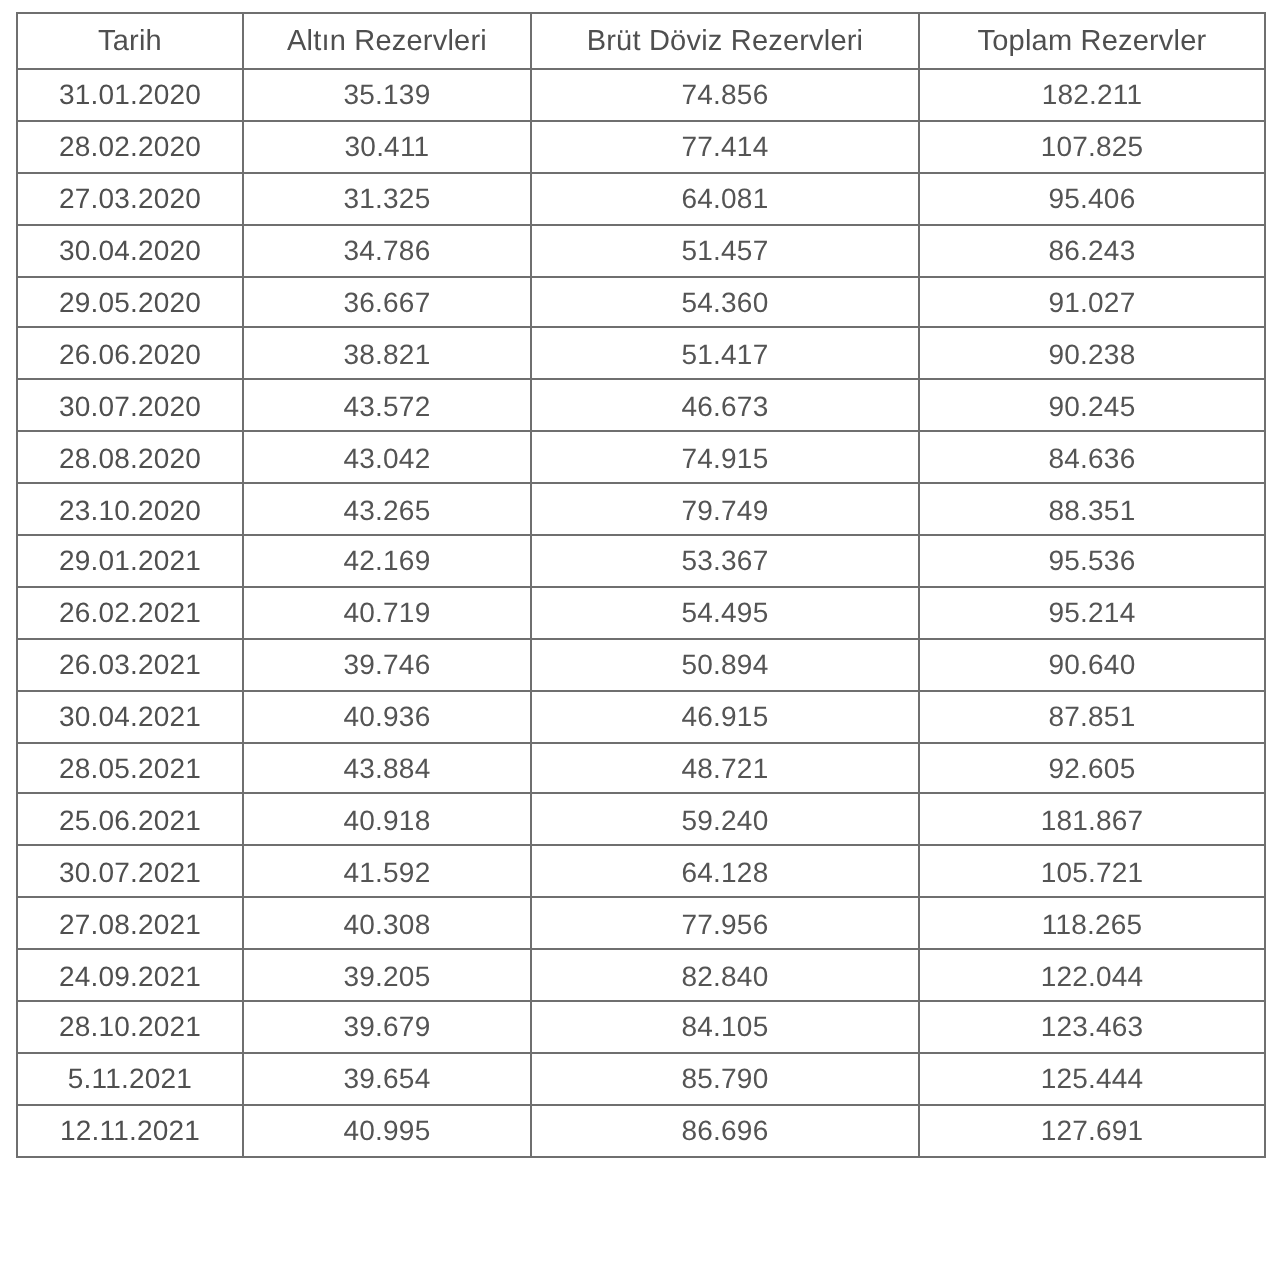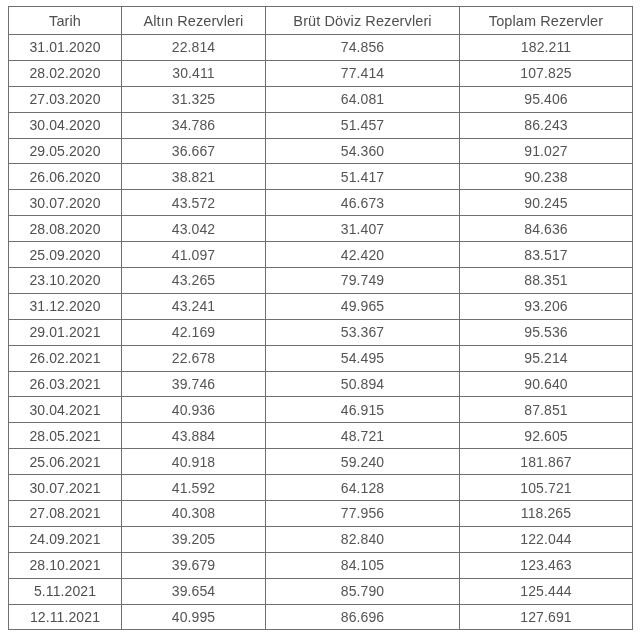--- a/index.html
+++ b/index.html
@@ -80,21 +80,21 @@
       <tr>
         <th>Tarih</th>
         <th>Altın Rezervleri</th>
         <th>Brüt Döviz Rezervleri</th>
         <th>Toplam Rezervler</th>
       </tr>
     </thead>
     <tbody id="table-body">
         <tr>
           <td class="date-cell">31.01.2020</td>
-          <td>22.814</td>
+          <td>35.139</td>
           <td>74.856</td>
           <td>182.211</td>
         </tr>
         <tr>
           <td class="date-cell">28.02.2020</td>
           <td>30.411</td>
           <td>77.414</td>
           <td>107.825</td>
         </tr>
         <tr>
@@ -123,50 +123,38 @@
         </tr>
         <tr>
           <td class="date-cell">30.07.2020</td>
           <td>43.572</td>
           <td>46.673</td>
           <td>90.245</td>
         </tr>
         <tr>
           <td class="date-cell">28.08.2020</td>
           <td>43.042</td>
-          <td>31.407</td>
+          <td>74.915</td>
           <td>84.636</td>
-        </tr>
-        <tr>
-          <td class="date-cell">25.09.2020</td>
-          <td>41.097</td>
-          <td>42.420</td>
-          <td>83.517</td>
         </tr>
         <tr>
           <td class="date-cell">23.10.2020</td>
           <td>43.265</td>
           <td>79.749</td>
           <td>88.351</td>
         </tr>
         <tr>
-          <td class="date-cell">31.12.2020</td>
-          <td>43.241</td>
-          <td>49.965</td>
-          <td>93.206</td>
-        </tr>
-        <tr>
           <td class="date-cell">29.01.2021</td>
           <td>42.169</td>
           <td>53.367</td>
           <td>95.536</td>
         </tr>
         <tr>
           <td class="date-cell">26.02.2021</td>
-          <td>22.678</td>
+          <td>40.719</td>
           <td>54.495</td>
           <td>95.214</td>
         </tr>
         <tr>
           <td class="date-cell">26.03.2021</td>
           <td>39.746</td>
           <td>50.894</td>
           <td>90.640</td>
         </tr>
         <tr>

